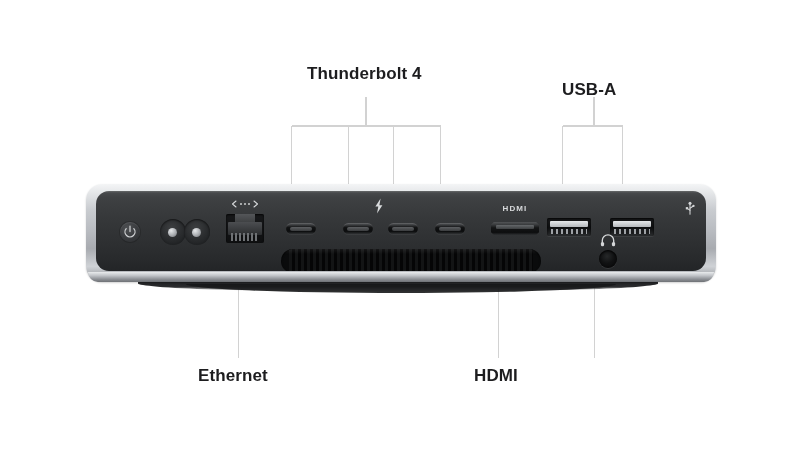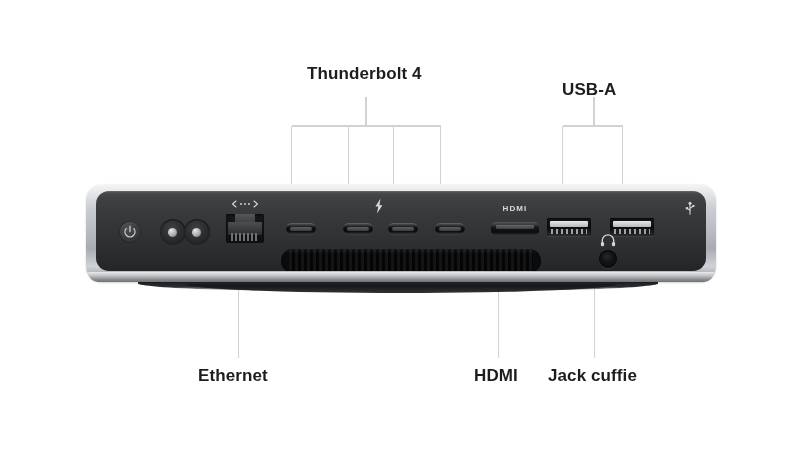--- a/index.html
+++ b/index.html
@@ -353,21 +353,20 @@
       <path d="M238.5 228 L238.5 358"></path>
       <path d="M498.5 222 L498.5 358"></path>
       <path d="M594.5 258 L594.5 358"></path>
     </g>
   </svg>
 
   <div class="callout-label" id="label-thunderbolt">Thunderbolt 4</div>
   <div class="callout-label" id="label-usba">USB-A</div>
   <div class="callout-label" id="label-ethernet">Ethernet</div>
   <div class="callout-label" id="label-hdmi">HDMI</div>
-  <div class="callout-label" id="label-jack">Jack cuffie</div>
 
   <div id="device">
 
     <div id="undershadow"></div>
     <div id="undershadow2"></div>
 
     <div id="chassis">
       <div id="bottomrim"></div>
 
       <div id="rearpanel">

